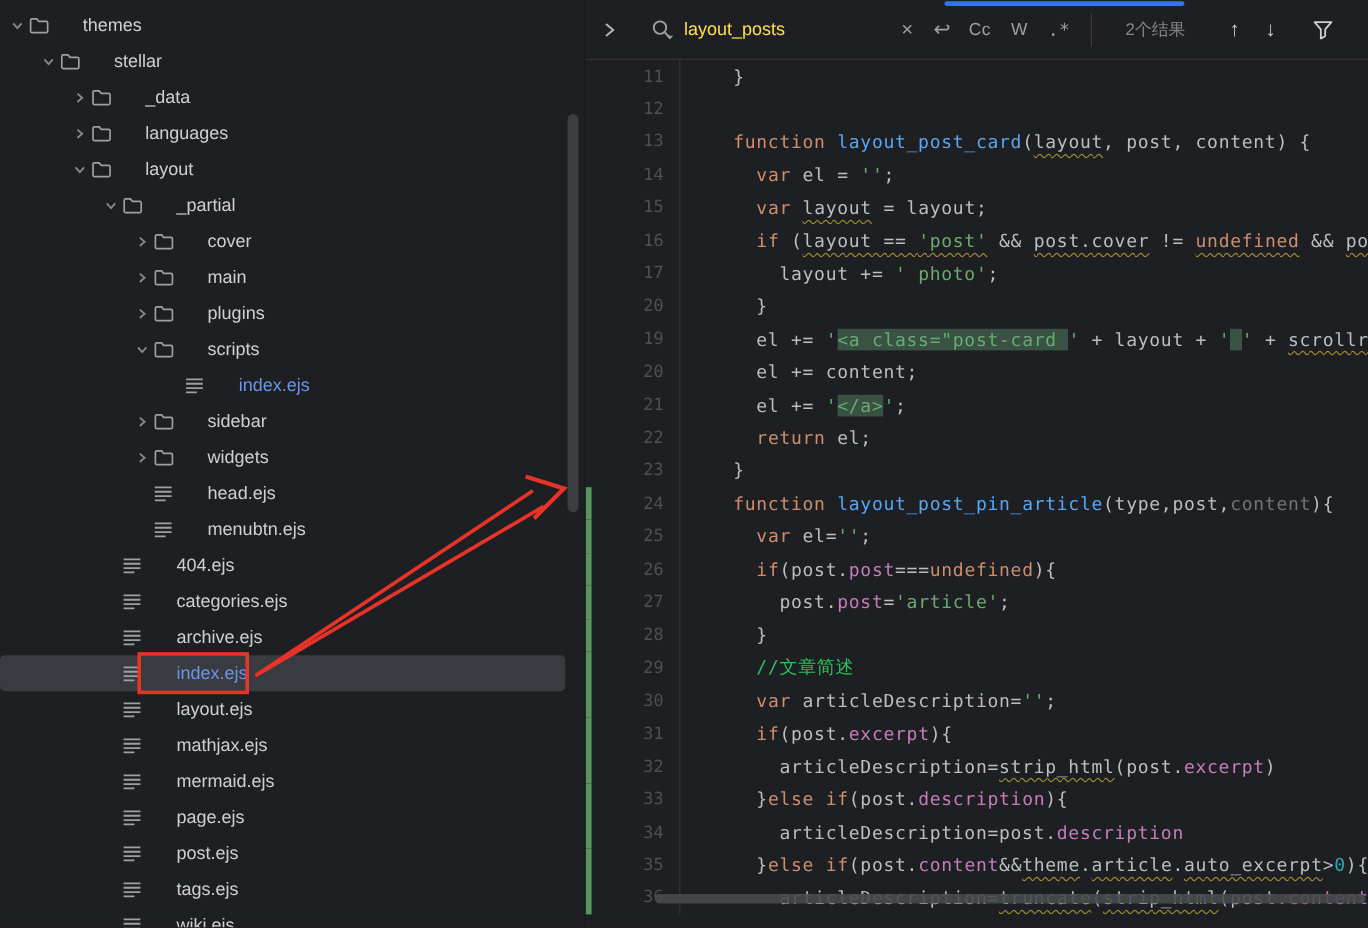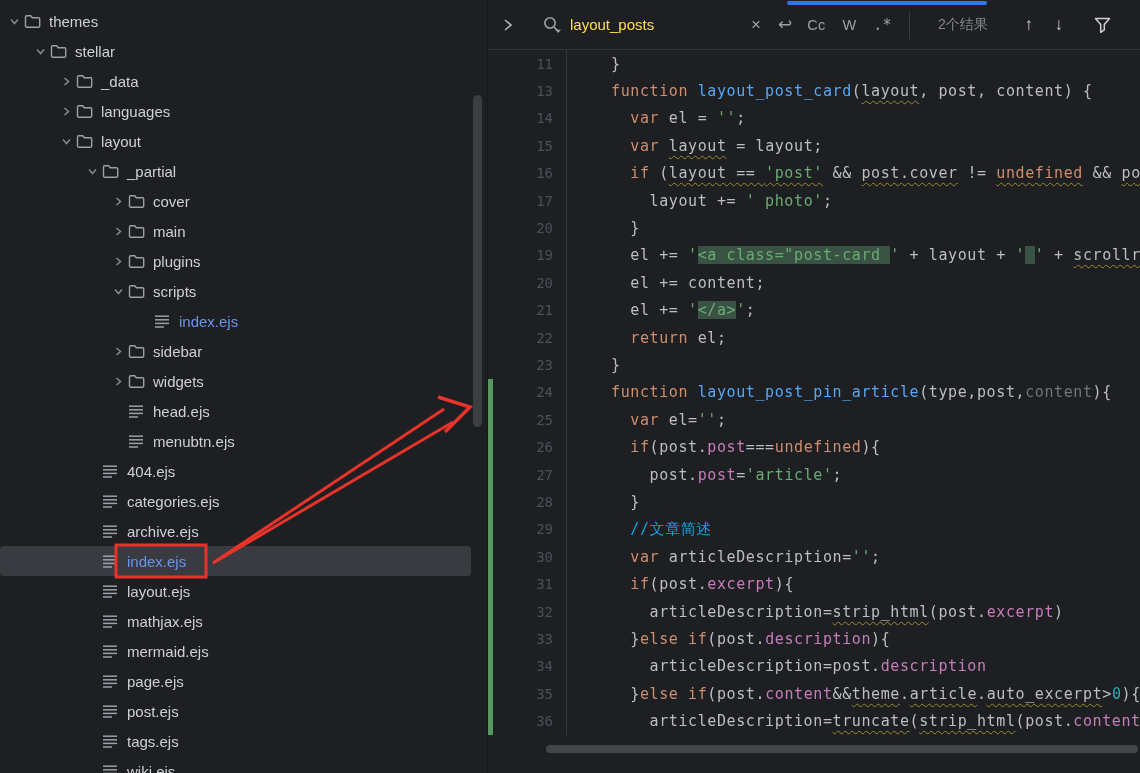--- a/index.html
+++ b/index.html
@@ -7,21 +7,21 @@
   body { background:#1e1f22; font-family:"Liberation Sans", sans-serif; position:relative; }
 
   
   .sidebar { position:absolute; left:0; top:0; width:488px; height:773px;
              background:#1e1f22; border-right:1px solid #17181a; padding-top:6px; overflow:hidden; }
   .trow { height:30px; display:flex; align-items:center; color:#ced0d6; font-size:15px; cursor:pointer; }
   .trow.sel { background:#393b40; border-radius:4px; margin-right:16px; }
   .tpad { flex:none; display:inline-block; height:1px; }
   .tchev { flex:none; width:20px; display:flex; justify-content:center; align-items:center; }
   .ticon { flex:none; width:18px; margin-right:7px; display:flex; align-items:center; }
-  .tlabel { white-space:nowrap; }
+  .tlabel { white-space:nowrap;margin-left:20px; }
   .tlabel.accent { color:#6a95eb; }
   .tree-scrollbar { position:absolute; right:5px; top:95px; width:9px; height:332px;
                     background:#55575b; opacity:.55; border-radius:5px; }
 
   
   .editor { position:absolute; left:488px; top:0; width:652px; height:773px; background:#1e1f22; }
   .find-bar { position:relative; height:50px; border-bottom:1px solid #323438;
               display:flex; align-items:center; background:#1e1f22; }
   .progress { position:absolute; top:1px; left:299px; width:200px; height:4px;
               border-radius:2px; background:#3574f0; }
@@ -50,21 +50,21 @@
         font:14px "DejaVu Sans Mono",monospace; border-right:1px solid #33353a; align-self:stretch;
         display:flex; align-items:center; justify-content:flex-end; }
   .lc { padding-left:16px; white-space:pre; font:15px "DejaVu Sans Mono",monospace;
         letter-spacing:.6px; }
   .tk.p  { color:#bcbec4; }
   .tk.k  { color:#cf8e6d; }
   .tk.f  { color:#56a8f5; }
   .tk.s  { color:#6aab73; }
   .tk.pr { color:#c77dbb; }
   .tk.n  { color:#2aacb8; }
-  .tk.c  { color:#0ea5e9; }
+  .tk.c  { color:#22c55e; }
   .tk.d  { color:#70747c; }
   .tk.w  { text-decoration:underline; text-decoration-style:wavy;
            text-decoration-color:#9d8a33; text-decoration-thickness:1px;
            text-underline-offset:4px; }
   .tk.hl { background:#3a5244; }
   .hscroll { position:absolute; left:58px; right:2px; bottom:20px; height:8px;
              background:#47494d; border-radius:4px; opacity:.9; }
 
   
   .annot { position:absolute; left:0; top:0; width:1140px; height:773px; pointer-events:none; }
@@ -488,20 +488,25 @@
     </button>
   </div>
   <div class="code-wrap">
       <div class="code-line">
         <span class="chg"></span>
         <span class="ln">11</span>
         <span class="lc"><span class="tk p">}</span></span>
       </div>
       <div class="code-line">
         <span class="chg"></span>
+        <span class="ln">12</span>
+        <span class="lc"></span>
+      </div>
+      <div class="code-line">
+        <span class="chg"></span>
         <span class="ln">13</span>
         <span class="lc"><span class="tk k">function </span><span class="tk f">layout_post_card</span><span class="tk p">(</span><span class="tk p w">layout</span><span class="tk p">, post, content) {</span></span>
       </div>
       <div class="code-line">
         <span class="chg"></span>
         <span class="ln">14</span>
         <span class="lc"><span class="tk p">  </span><span class="tk k">var</span><span class="tk p"> el = </span><span class="tk s">''</span><span class="tk p">;</span></span>
       </div>
       <div class="code-line">
         <span class="chg"></span>

